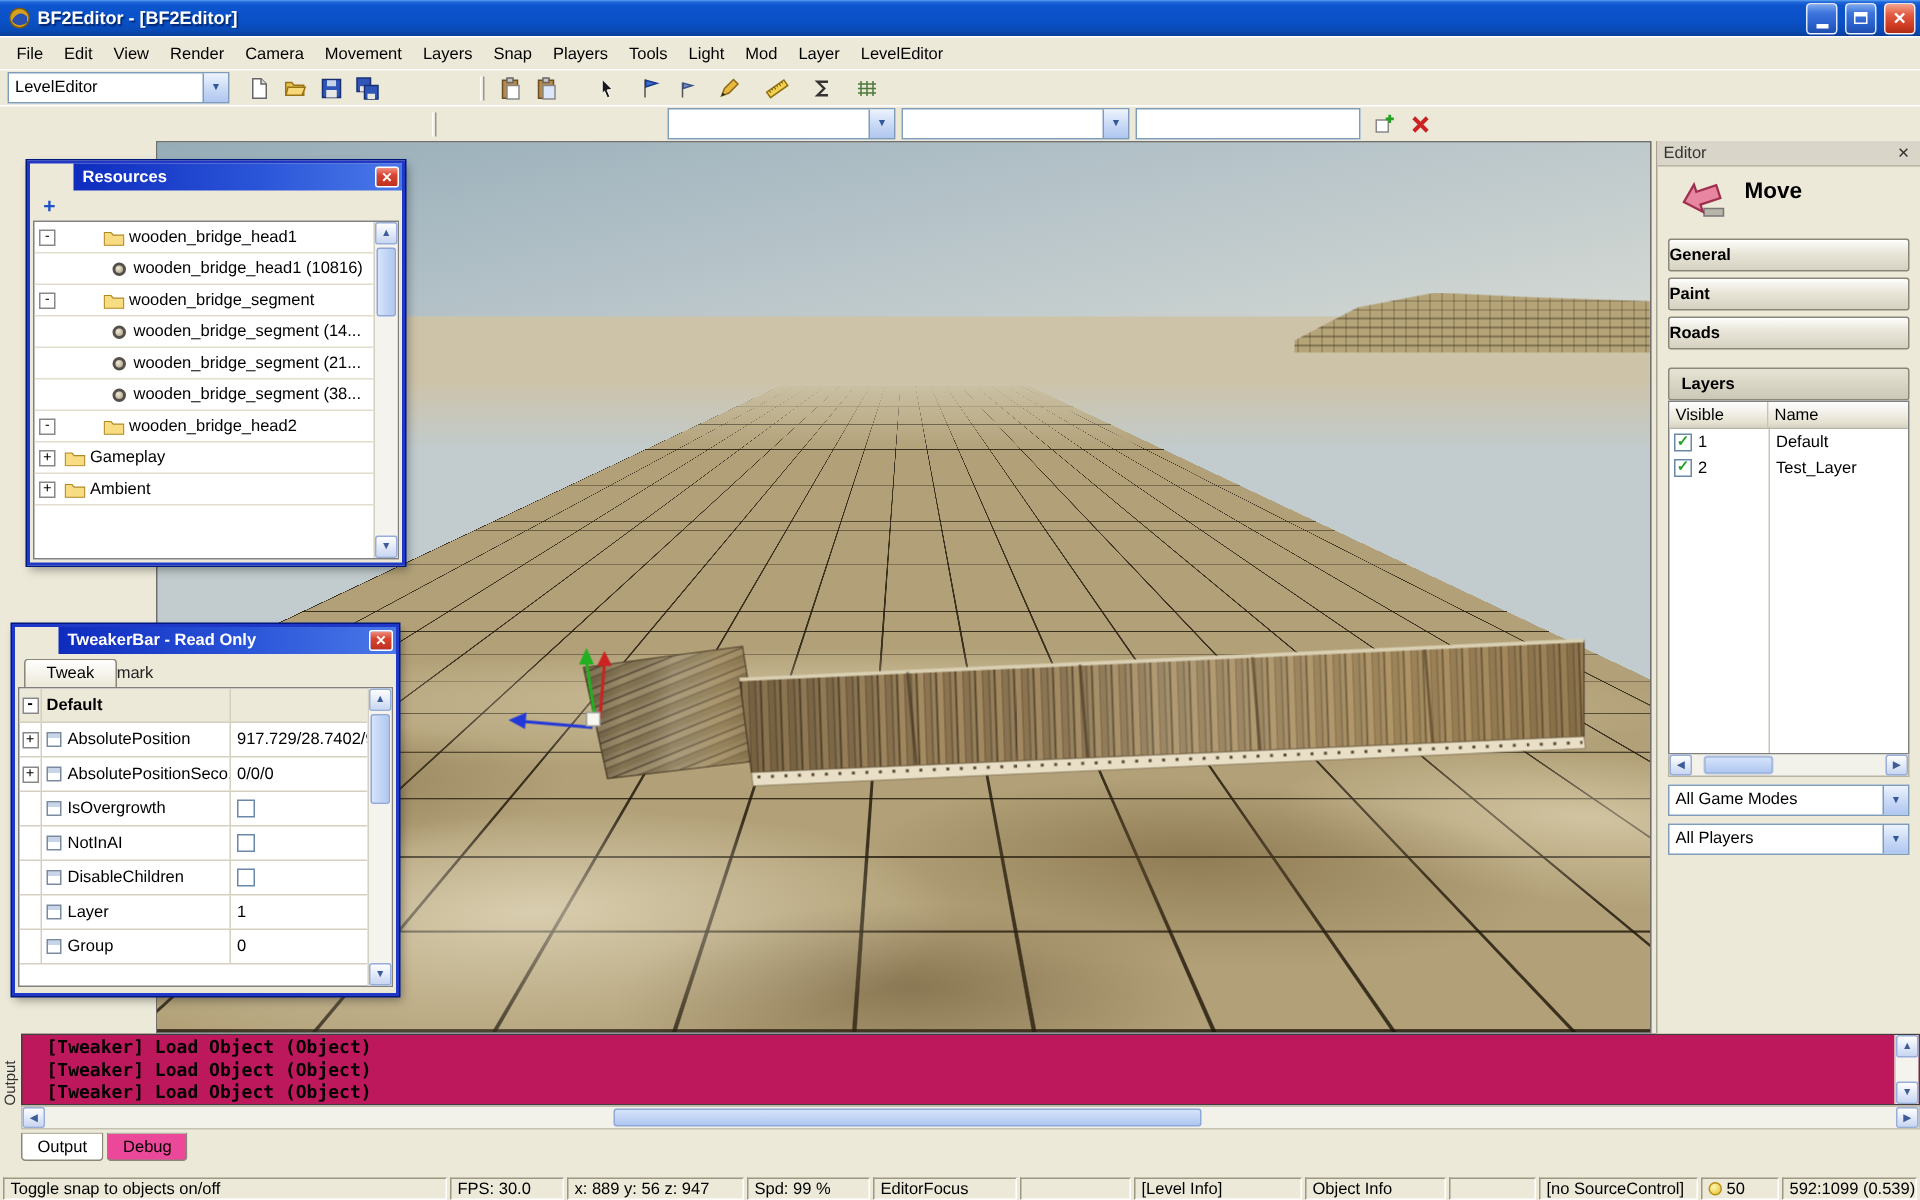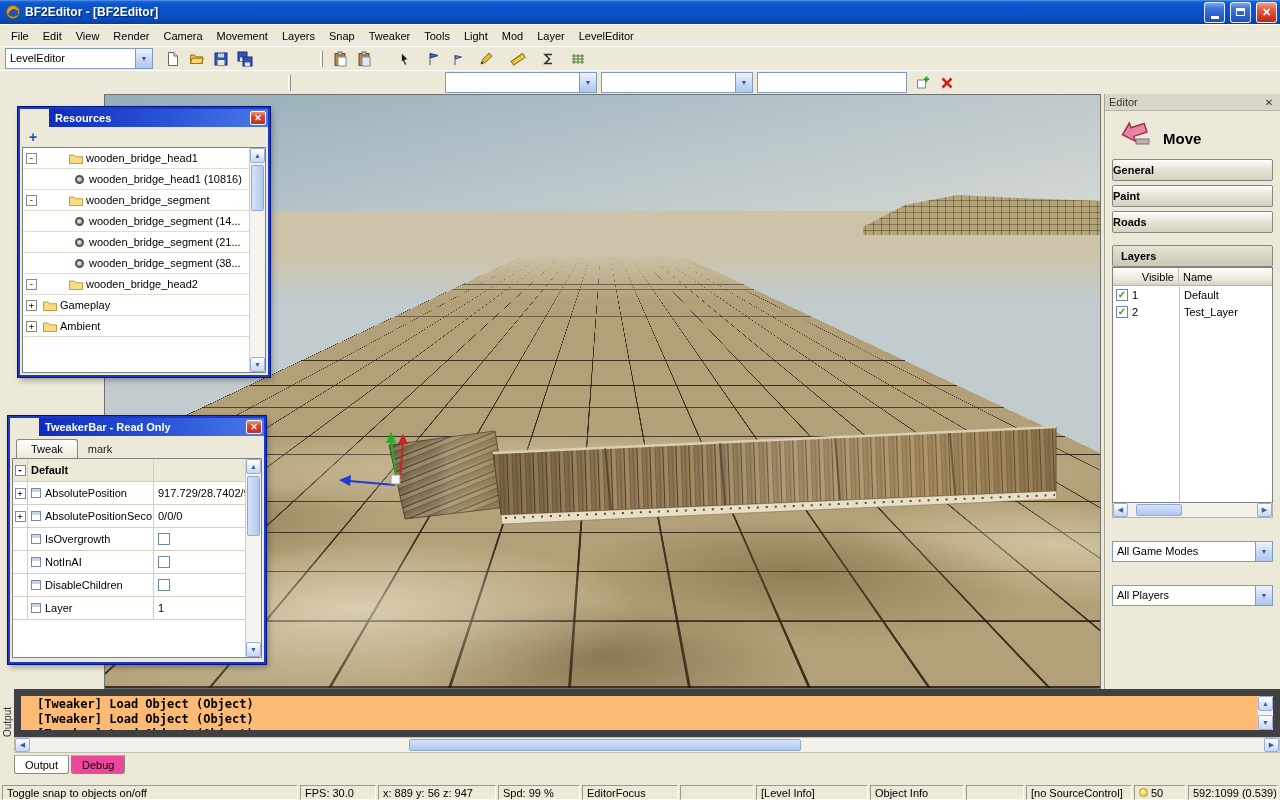--- a/index.html
+++ b/index.html
@@ -61,48 +61,48 @@
   clip-path:polygon(758px 132px,800px 110px,852px 100px,912px 103px,998px 106px,998px 140px,758px 140px); }
 .bridge-svg { position:absolute; left:270px; top:320px; }
 .gizmo-svg { position:absolute; left:232px; top:334px; }
 
 
 .right-wrap { width:176px; margin-left:3px; border-left:1px solid #A8A494; display:flex; flex-direction:column; background:#ECE9D8; }
 .rp-title { height:17px; display:flex; align-items:center; padding:0 4px; background:#D9D6C9; border-bottom:1px solid #b8b4a4; }
 .rp-title .t { flex:1; color:#333; }
 .rp-close { width:14px; text-align:center; color:#333; font-size:10px; }
 .rp-body { flex:1; padding:5px 7px; display:flex; flex-direction:column; }
-.tool-row { display:flex; align-items:flex-end; gap:9px; margin:3px 0 10px 6px; }
+.tool-row { display:flex; align-items:flex-start; gap:9px; margin:3px 0 10px 6px; }
 .tool-row .tname { font-size:15px; font-weight:bold; }
 .rp-btn { height:22px; margin:2px 0; padding:0 0; display:flex; align-items:center; font-weight:bold;
   background:linear-gradient(180deg,#FDFDFB 0%,#E8E5D8 45%,#D6D2C2 100%);
   border:1px solid #8a8778; border-radius:2px; box-shadow:inset 0 1px 0 #fff; }
 .section-bar { height:22px; margin-top:10px; padding:0 8px; display:flex; align-items:center; font-weight:bold;
   background:linear-gradient(180deg,#E6E3D4 0%,#CCC8B6 100%); border:1px solid #8a8778; border-radius:2px; }
 .layers-table { height:236px; background:linear-gradient(#C8C4B4,#C8C4B4) 66px 0 / 1px 100% no-repeat #fff;
   border:1px solid #808080; display:flex; flex-direction:column; }
 .lt-head { display:flex; height:18px; }
 .lt-head .hc { background:linear-gradient(180deg,#FEFEFE,#E6E2D2 80%,#D6D2C2); border-right:1px solid #C8C4B4;
   border-bottom:1px solid #B8B4A4; padding:3px 4px 0; }
-.lt-head .c1 { width:66px;text-align:right; }
+.lt-head .c1 { width:66px; }
 .lt-head .c2 { flex:1; border-right:none; }
 .lt-row { display:flex; height:17px; align-items:center; }
 .lt-row .rc1 { width:66px; display:flex; align-items:center; gap:4px; padding-left:3px; }
 .lt-row .rc2 { flex:1; padding-left:5px; }
 .cb { width:12px; height:12px; background:#fff; border:1px solid #6a88a8; display:flex; align-items:center;
   justify-content:center; font-size:10px; font-weight:bold; color:#21A121; line-height:1; flex:none; }
 .hsb { height:15px; display:flex; align-items:stretch; background:#F2F1EA; border:1px solid #B8B4A4; border-top:none; }
 .sbtn { width:15px; height:100%; flex:none; background:linear-gradient(180deg,#FEFEFE,#C8D6F2); border:1px solid #98AEDA;
   border-radius:2px; font-size:7px; color:#3E5C98; display:flex; align-items:center; justify-content:center; }
 .strack { flex:1; position:relative; }
 .sthumbh { position:absolute; top:1px; bottom:1px; background:linear-gradient(180deg,#D6E4FB,#AFC7F0);
   border:1px solid #90A8D8; border-radius:2px; }
 .sthumbv { position:absolute; left:1px; right:1px; background:linear-gradient(90deg,#D6E4FB,#AFC7F0);
   border:1px solid #90A8D8; border-radius:2px; }
-.rp-combo { margin-top:23px; }
+.rp-combo { margin-top:5px; }
 
 
 .fpanel { position:absolute; background:#ECE9D8; border:2px solid #2038C8;
   box-shadow:0 0 0 1px #00187a, 2px 3px 6px rgba(0,0,0,.35); }
 .fp-title { height:18px; display:flex; align-items:center; padding:0 2px 0 6px;
   background:linear-gradient(90deg,#0E2BBE 0%,#2A54D8 55%,#4A78E8 100%);margin-left:29px; }
 .fp-title .t { flex:1; color:#fff; font-weight:bold; }
 .fp-close { width:16px; height:14px; border:1px solid #fff; border-radius:2px; color:#fff; font-size:9px; font-weight:bold;
   display:flex; align-items:center; justify-content:center;
   background:linear-gradient(180deg,#F09080,#D84430 40%,#C03020); }
@@ -116,41 +116,41 @@
   justify-content:center; font-size:9px; line-height:1; font-family:"DejaVu Sans Mono",monospace; }
 .ind { flex:none; }
 .tlabel { padding:0 3px; white-space:nowrap; overflow:hidden; }
 .tree-row.sel .tlabel { background:#B5B1A3; }
 .circle-icon { width:9px; height:9px; flex:none; border:2px solid #55504a; border-radius:50%;
   background:radial-gradient(circle at 35% 35%, #f0ead8, #a89a80); margin:0 2px; }
 .vsb { width:16px; flex:none; display:flex; flex-direction:column; background:#F4F3EE; border-left:1px solid #d4d0c4; }
 .vsb .sbtn { width:100%; height:15px; }
 
 
-.tw-tabs { height:22px; display:flex; align-items:flex-end; padding:3px 6px 0; gap:10px; }
+.tw-tabs { height:22px; display:flex; align-items:flex-end; padding:3px 6px 0; }
 .tw-tab { height:19px; padding:0 14px; display:flex; align-items:center;
   background:linear-gradient(180deg,#FEFEFE,#ECE9D8); border:1px solid #8a8778; border-bottom:none;
   border-radius:3px 3px 0 0; }
 .tw-tab2 { height:19px; display:flex; align-items:center; color:#222; }
 .tw-grid { position:relative; margin:0 2px 2px; height:200px; background:#fff; border:1px solid #808080; display:flex; }
 .tw-rows { flex:1; overflow:hidden; }
 .tw-row { height:23px; display:flex; align-items:stretch; border-bottom:1px solid #D4D0C0; }
 .tw-expcol { width:15px; flex:none; display:flex; align-items:center; justify-content:center; border-right:1px solid #D4D0C0; }
 .tw-name { width:126px; flex:none; display:flex; align-items:center; gap:4px; padding:0 3px;
   border-right:1px solid #D4D0C0; overflow:hidden; white-space:nowrap; }
 .tw-val { flex:1; display:flex; align-items:center; padding:0 4px; overflow:hidden; white-space:nowrap; }
 .tw-row.group { background:#ECE9D8; font-weight:bold; }
 .prop-icon { width:10px; height:10px; flex:none; border:1px solid #7A8AA0;
   background:linear-gradient(180deg,#C8D4E8 0 3px,#fff 3px); }
 
 
 .console { height:48px; display:flex; background:#ECE9D8; }
 .c-side { width:14px; flex:none; display:flex; justify-content:center; padding-top:2px; }
 .c-side span { writing-mode:vertical-rl; transform:rotate(180deg); font-size:10px; color:#333; }
-.c-box { flex:1; background:#fdba74; border:7px solid #404040; display:flex; }
+.c-box { flex:1; background:#be185d; border:1px solid #404040; display:flex; }
 .c-text { flex:1; font-family:"DejaVu Sans Mono",monospace; font-size:12px; font-weight:bold; line-height:15px;
   padding:1px 0 0 16px; overflow:hidden; white-space:nowrap; }
 .c-vsb { width:16px; flex:none; display:flex; flex-direction:column; background:#F4F3EE; border-left:1px solid #d4d0c4; }
 .c-vsb .sbtn { width:100%; height:15px; }
 .hrow { height:16px; display:flex; align-items:stretch; padding-left:14px; background:#ECE9D8; }
 .hrow .bar { flex:1; display:flex; align-items:stretch; background:#F2F1EA; border:1px solid #c4c0b0; }
 .ctabs { height:26px; display:flex; align-items:flex-start; gap:2px; padding:2px 0 0 14px; background:#ECE9D8; }
 .c-tab { height:19px; padding:0 10px; display:flex; align-items:center; border:1px solid #8a8778;
   border-top:1px solid #b8b4a4; border-radius:0 0 3px 3px; background:#ec4899; }
 .c-tab.active { background:#fff; }
@@ -184,21 +184,21 @@
 
 <div class="menubar">
   <span class="menu-item">File</span>
   <span class="menu-item">Edit</span>
   <span class="menu-item">View</span>
   <span class="menu-item">Render</span>
   <span class="menu-item">Camera</span>
   <span class="menu-item">Movement</span>
   <span class="menu-item">Layers</span>
   <span class="menu-item">Snap</span>
-  <span class="menu-item">Tweaker</span>
+  <span class="menu-item">Players</span>
   <span class="menu-item">Tools</span>
   <span class="menu-item">Light</span>
   <span class="menu-item">Mod</span>
   <span class="menu-item">Layer</span>
   <span class="menu-item">LevelEditor</span>
 </div>
 
 <div class="toolbar">
   <div class="combo" style="width:148px">
     <span class="cval">LevelEditor</span>
@@ -585,20 +585,28 @@
             </span>
         </div>
         <div class="tw-row">
           <span class="tw-expcol"></span>
           <span class="tw-name">
               <span class="prop-icon"></span>
               <span>Layer</span>
             </span>
           <span class="tw-val">1</span>
         </div>
+        <div class="tw-row">
+          <span class="tw-expcol"></span>
+          <span class="tw-name">
+              <span class="prop-icon"></span>
+              <span>Group</span>
+            </span>
+          <span class="tw-val">0</span>
+        </div>
       </div>
       <div class="vsb">
         <span class="sbtn">▲</span>
         <span class="strack">
             <span class="sthumbv" style="top:2px;height:60px"></span>
           </span>
         <span class="sbtn">▼</span>
       </div>
     </div>
   </div>

